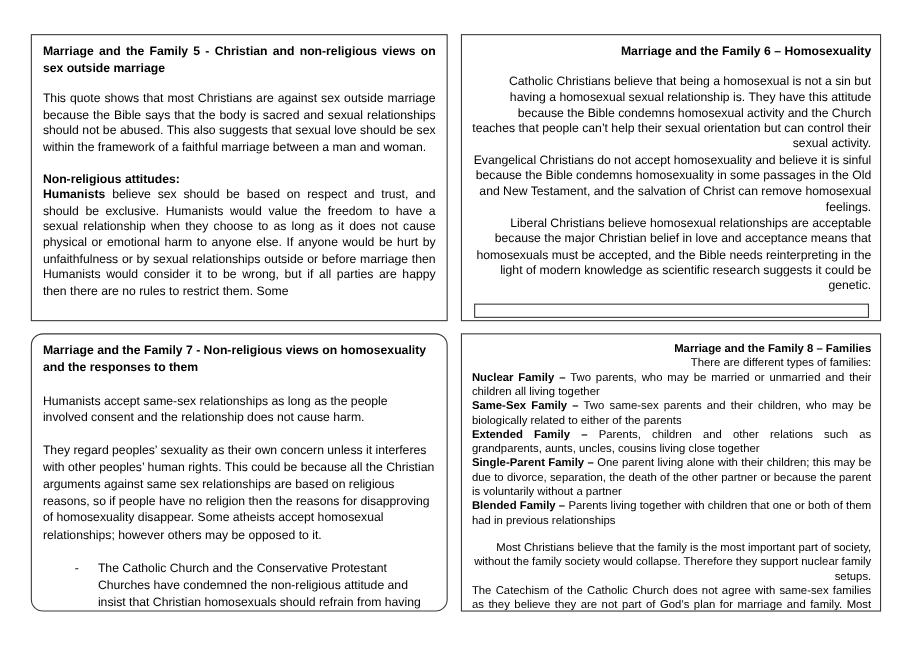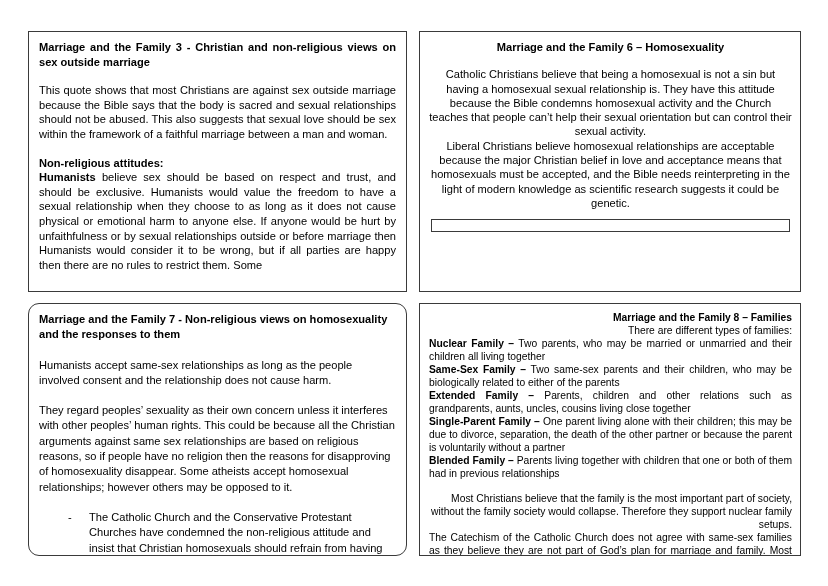--- a/index.html
+++ b/index.html
@@ -39,21 +39,21 @@
     text-align: justify;
   }
   #box-tl .gap { height: 14px; }
   
   #box-tr { left: 419px; top: 31px; width: 382px; height: 261px; }
   #box-tr .box-inner { padding: 8px 8px 4px 9px; }
   #box-tr p {
     margin: 0;
     font-size: 11.1px;
     line-height: 14.3px;
-    text-align: center;
+    text-align: right;
   }
   #box-tr .gap { height: 13px; }
   
   .quote-box {
     border: 1px solid #3a3a3a;
     box-sizing: border-box;
     margin: 9px 2px 0 2px;
     padding: 5px 7px 6px 7px;
   }
   
@@ -98,34 +98,35 @@
   }
   b, .b { font-weight: bold; }
 </style>
 </head>
 <body>
 
 <div class="page">
 
   <div class="box" id="box-tl">
     <div class="box-inner">
-      <p class="title">Marriage and the Family 3 - Christian and non-religious views on sex outside marriage</p>
+      <p class="title">Marriage and the Family 5 - Christian and non-religious views on sex outside marriage</p>
       <div class="gap"></div>
       <p>This quote shows that most Christians are against sex outside marriage because the Bible says that the body is sacred and sexual relationships should not be abused. This also suggests that sexual love should be sex within the framework of a faithful marriage between a man and woman.</p>
       <div class="gap"></div>
       <p class="title">Non-religious attitudes:</p>
       <p><b>Humanists</b><span> believe sex should be based on respect and trust, and should be exclusive. Humanists would value the freedom to have a sexual relationship when they choose to as long as it does not cause physical or emotional harm to anyone else. If anyone would be hurt by unfaithfulness or by sexual relationships outside or before marriage then Humanists would consider it to be wrong, but if all parties are happy then there are no rules to restrict them. Some </span></p>
     </div>
   </div>
 
   <div class="box" id="box-tr">
     <div class="box-inner">
       <p class="title">Marriage and the Family 6 – Homosexuality</p>
       <div class="gap"></div>
       <p>Catholic Christians believe that being a homosexual is not a sin but having a homosexual sexual relationship is. They have this attitude because the Bible condemns homosexual activity and the Church teaches that people can’t help their sexual orientation but can control their sexual activity.</p>
+      <p>Evangelical Christians do not accept homosexuality and believe it is sinful because the Bible condemns homosexuality in some passages in the Old and New Testament, and the salvation of Christ can remove homosexual feelings.</p>
       <p>Liberal Christians believe homosexual relationships are acceptable because the major Christian belief in love and acceptance means that homosexuals must be accepted, and the Bible needs reinterpreting in the light of modern knowledge as scientific research suggests it could be genetic.</p>
       <div class="quote-box">
         
         
         
       </div>
     </div>
   </div>
 
   <div class="box" id="box-bl">

